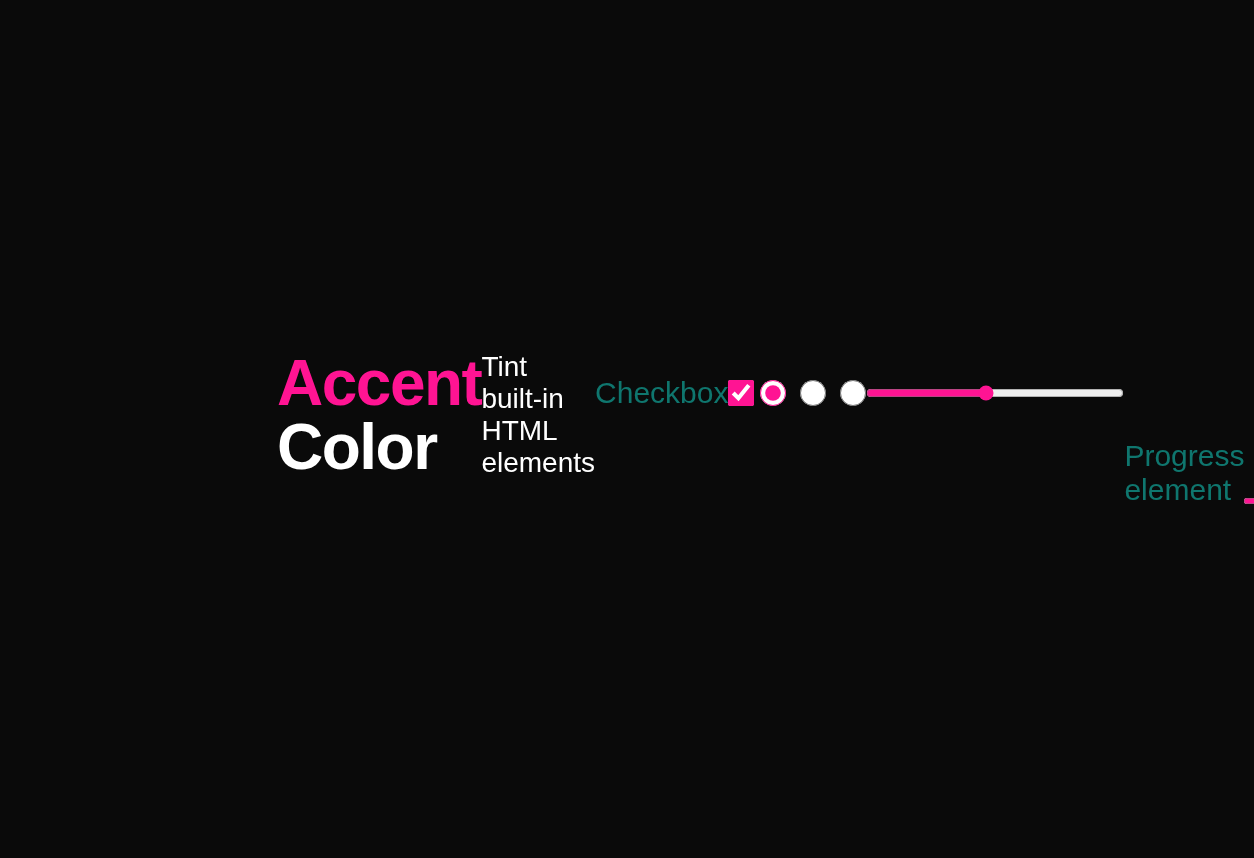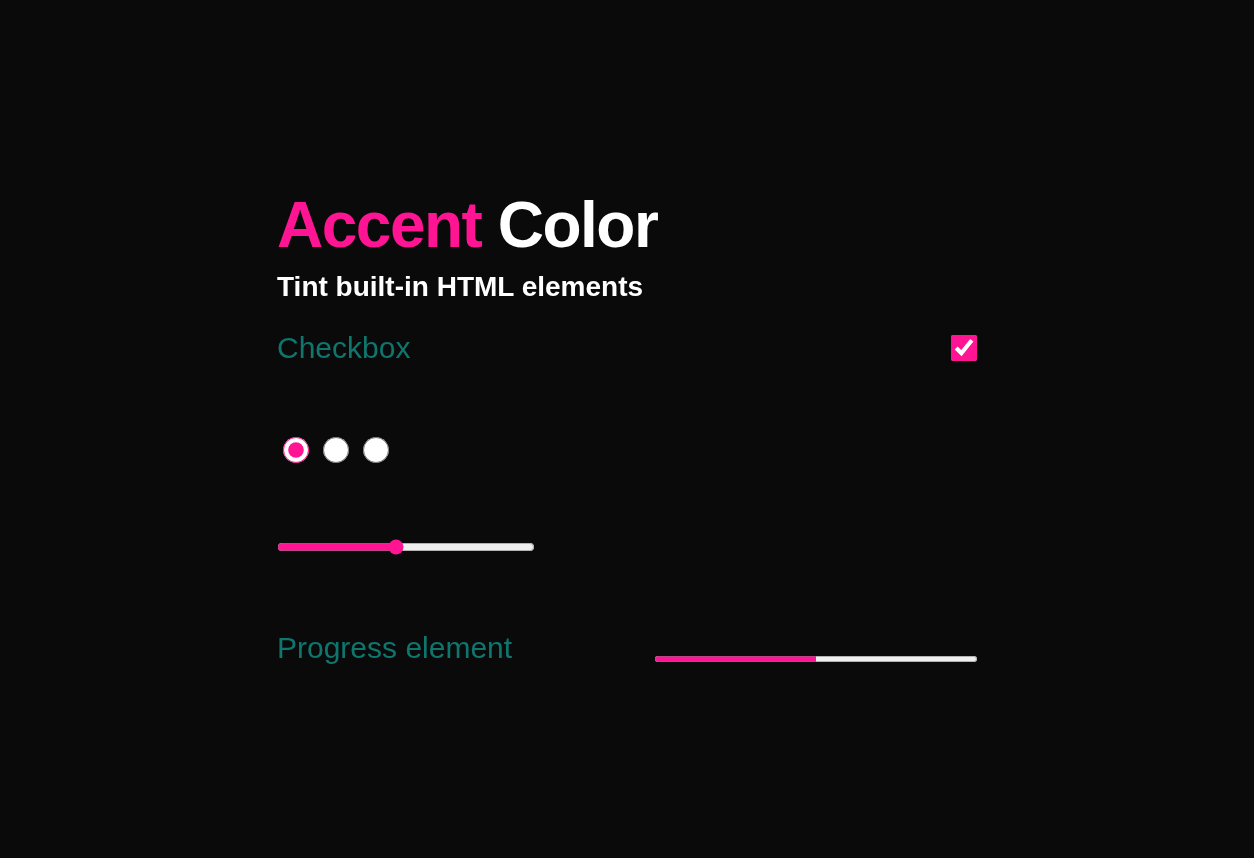--- a/index.html
+++ b/index.html
@@ -16,38 +16,38 @@
       color: #ffffff;
       display: flex;
       align-items: center;
       justify-content: center;
       accent-color: #ff1493;
     }
 
     .container {
       width: 700px;
       display: flex;
-      flex-direction: column;
+      flex-direction: row;
     }
 
     .heading {
       font-size: 64px;
       font-weight: 800;
       letter-spacing: -1.5px;
       line-height: 1;
       margin-bottom: 14px;
     }
 
     .heading .accent-word {
       color: #ff1493;
     }
 
     .subtitle {
       font-size: 28px;
-      font-weight: 700;
+      font-weight: 400;
       color: #ffffff;
       margin-bottom: 28px;
     }
 
     .demo-row {
       display: flex;
       align-items: center;
       justify-content: space-between;
       margin-bottom: 72px;
     }

